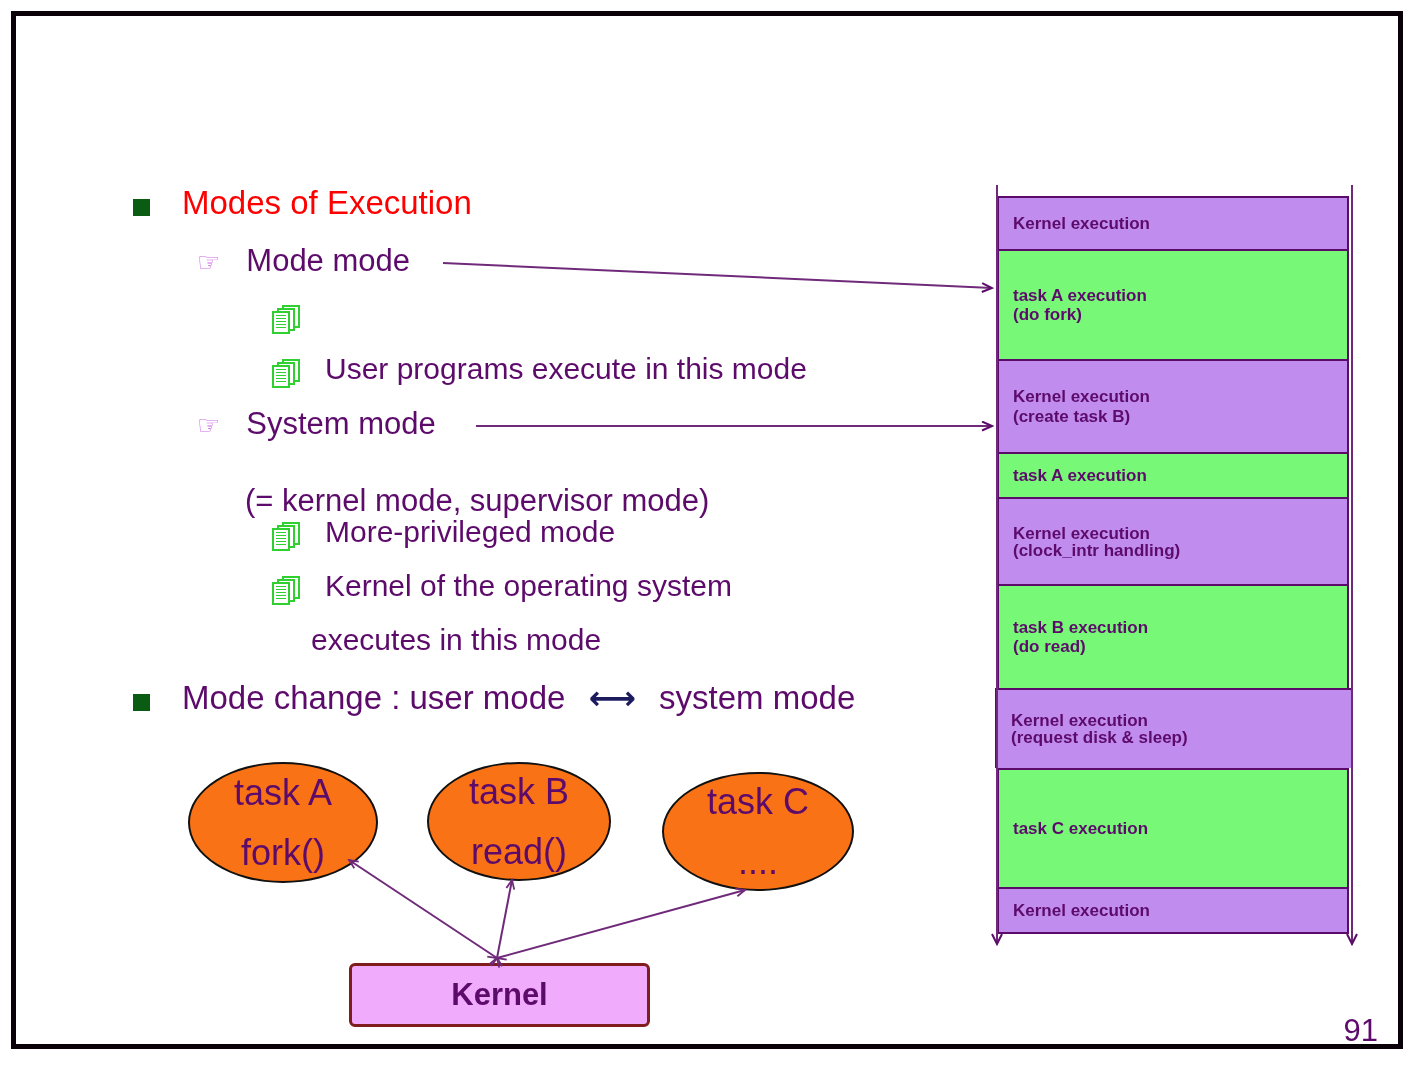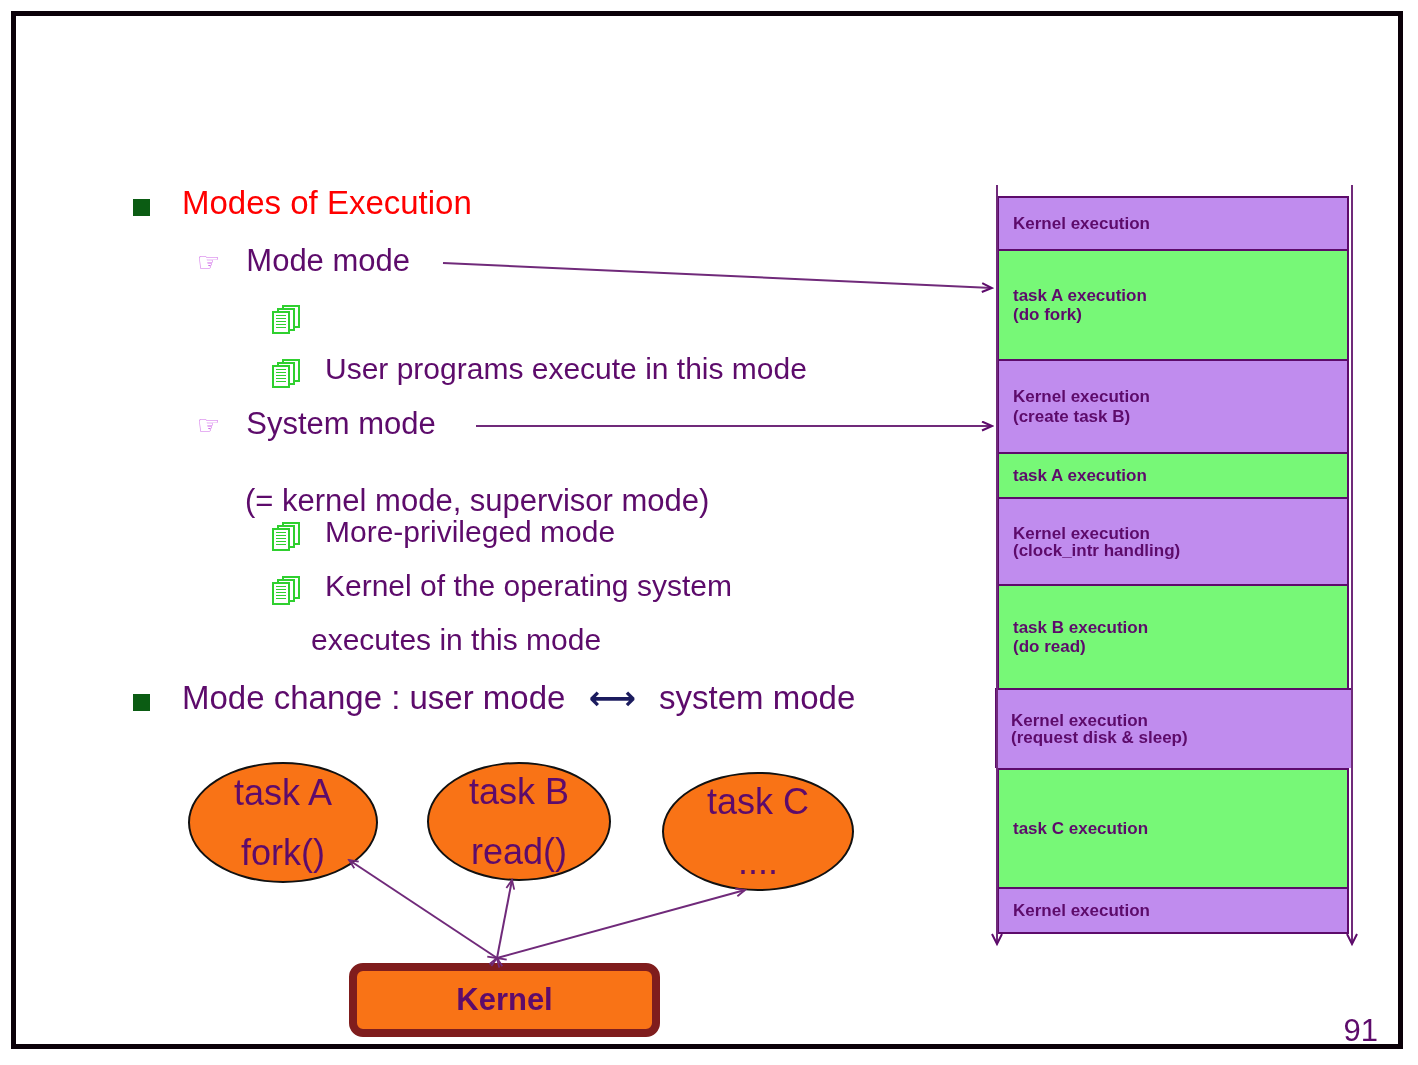--- a/index.html
+++ b/index.html
@@ -55,21 +55,21 @@
 
   
   .ell{position:absolute;background:#f97316;border:2px solid #111;border-radius:50%;
        display:flex;flex-direction:column;align-items:center;justify-content:center;
        color:#5d0b6b;font-size:36px;line-height:1.0;}
   .ell span{display:block;}
   .ell .l2{margin-top:24px;}
 
   
   #kbox{position:absolute;left:349px;top:963px;width:295px;height:58px;
-        background:#f97316;border:8px solid #7f1d1d;border-radius:14px;
+        background:#f0abfc;border:3px solid #7f1d1d;border-radius:6px;
         display:flex;align-items:center;justify-content:center;
         color:#5d0b6b;font-weight:bold;font-size:31px;}
 
   
   #pageno{position:absolute;right:40px;bottom:16px;color:#5d0b6b;font-size:31px;}
 </style>
 </head>
 <body>
 
 <div id="slide">

